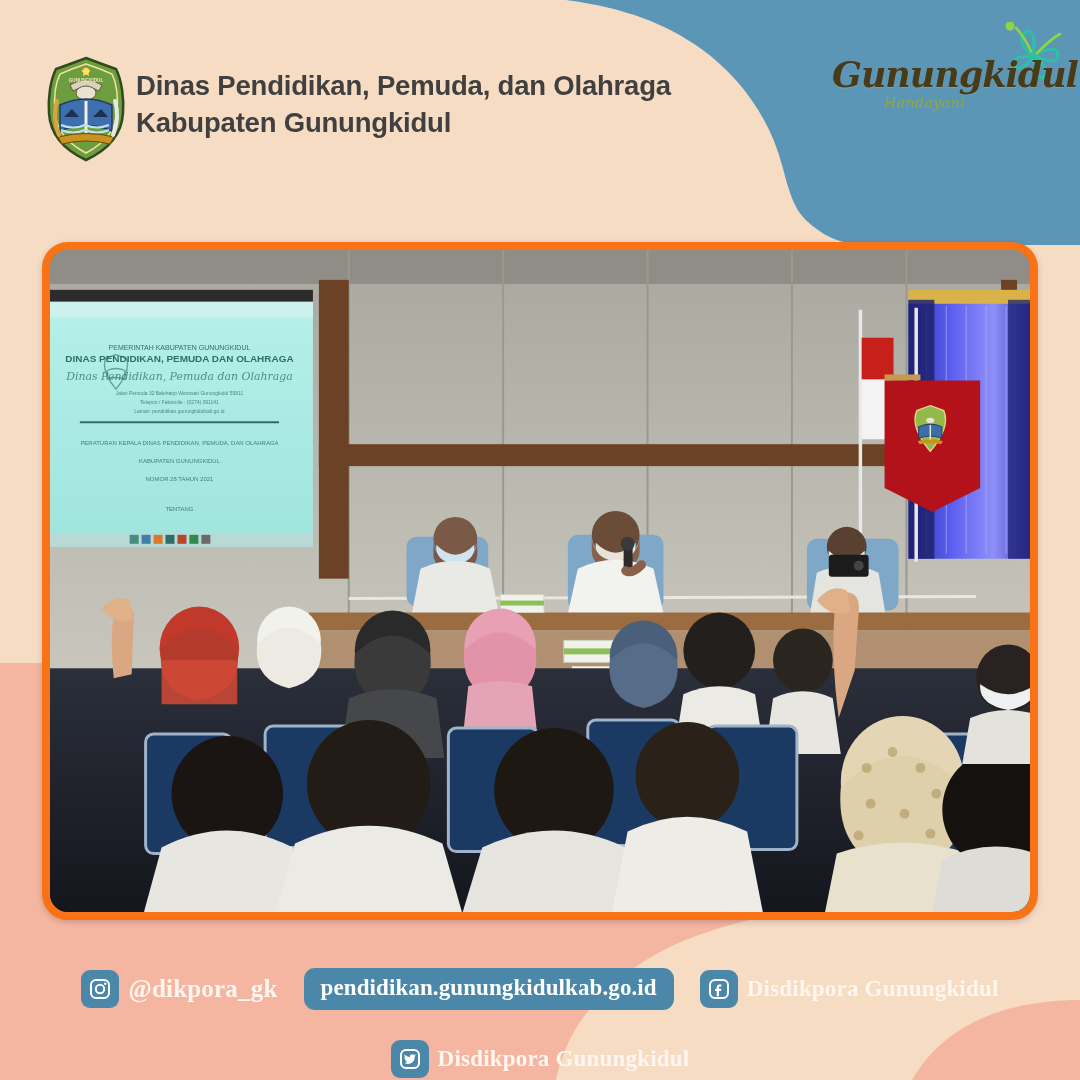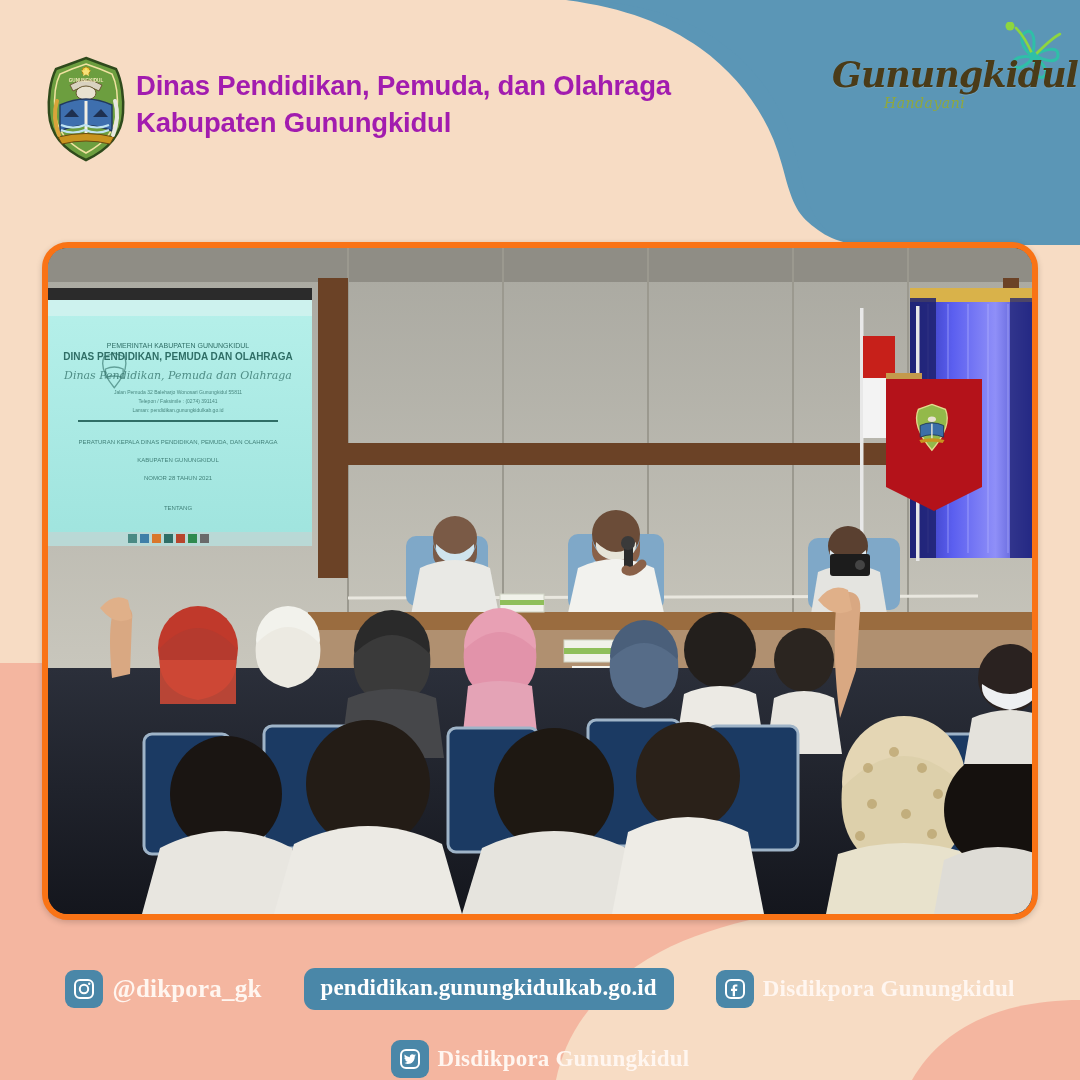--- a/index.html
+++ b/index.html
@@ -16,21 +16,21 @@
   
   .header {
     position:absolute; left:0; top:0; width:1080px; height:200px;
     z-index:5; display:flex; align-items:flex-start;
   }
   .crest-wrap {
     position:absolute; left:44px; top:55px; width:84px; height:108px;
   }
   .header-text {
     position:absolute; left:136px; top:68px;
-    color:#a21caf; font-weight:bold; font-size:27.5px;
+    color:#404040; font-weight:bold; font-size:27.5px;
     line-height:1.33; letter-spacing:-0.2px;
     white-space:nowrap;
   }
   .gk-logo {
     position:absolute; right:18px; top:40px;
     width:230px; height:100px;
   }
   .gk-word {
     position:absolute; left:0; top:14px; width:200px;
     font-family:"DejaVu Serif", serif;
@@ -44,37 +44,37 @@
     font-family:"DejaVu Serif", serif;
     font-style:italic; font-weight:normal;
     font-size:14px; color:#8FA83E; letter-spacing:0.5px;
   }
   .gk-butterfly { position:absolute; right:-4px; top:-18px; width:64px; height:64px; }
 
   
   .photo-frame {
     position:absolute; left:42px; top:242px;
     width:996px; height:678px;
-    border:6px solid #f97316;
+    border:8px solid #f97316;
     border-radius:26px;
     overflow:hidden;
     z-index:6;
     box-shadow:0 2px 6px rgba(0,0,0,.18);
     background:#2b2b2b;
   }
   .photo-inner { position:absolute; inset:0; }
 
   
   .social {
     position:absolute; left:0; top:952px; width:1080px;
     z-index:8;
   }
   .social-row {
     display:flex; align-items:center; justify-content:center;
-    gap:30px;
+    gap:14px;
   }
   .social-row.row2 { margin-top:14px; }
   .s-item { display:flex; align-items:center; gap:9px; }
   .s-icon {
     width:38px; height:38px; border-radius:9px;
     background:#4A87A8; display:flex; align-items:center;
     justify-content:center; flex:none;
   }
   .s-label {
     color:#FFF6F0; font-size:23px; font-weight:bold;

